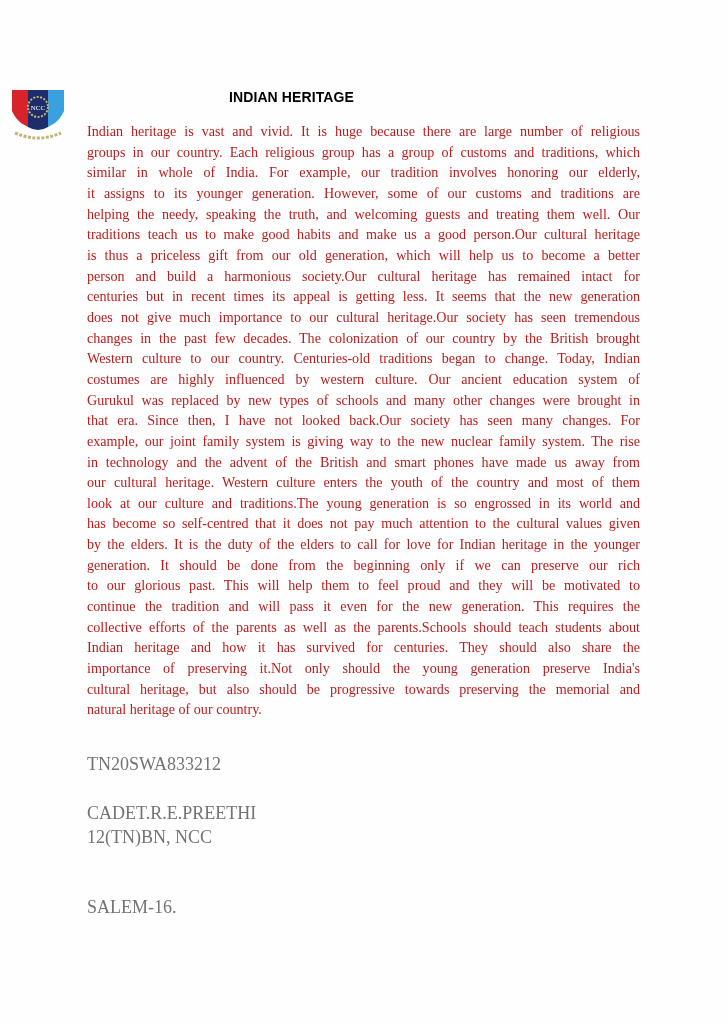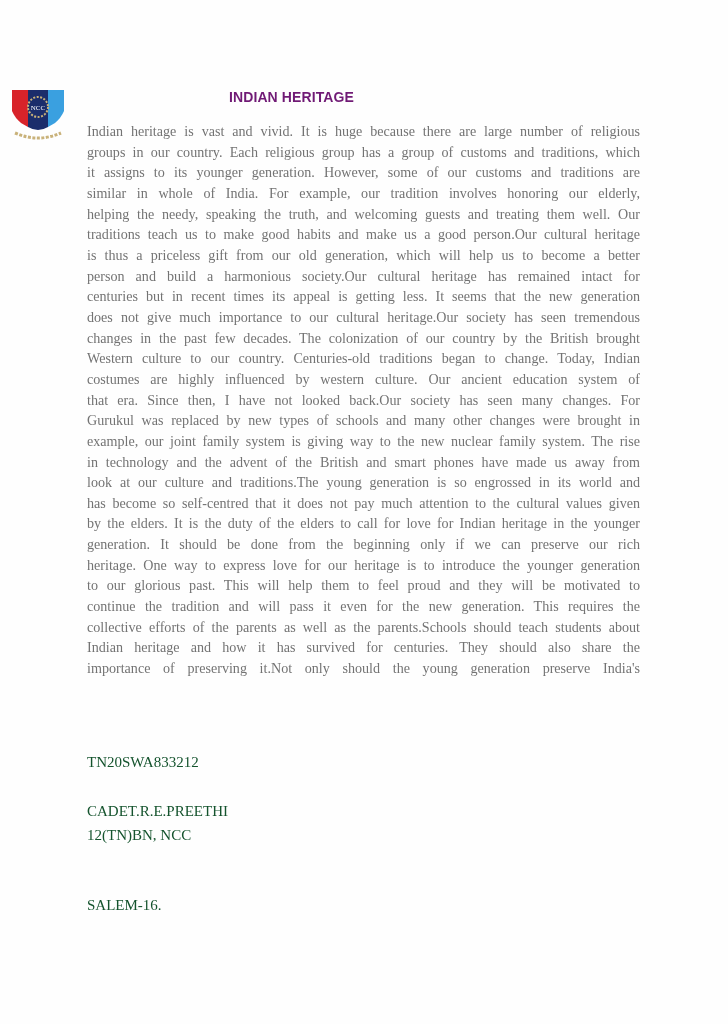--- a/index.html
+++ b/index.html
@@ -1,23 +1,23 @@
 <!DOCTYPE html>
 <html><head>
 <meta charset="utf-8">
 <style>
   html, body { margin: 0; padding: 0; background: #ffffff; }
   body { width: 728px; height: 1024px; position: relative; overflow: hidden; }
   .page { position: absolute; left: 0; top: 0; width: 728px; height: 1024px; background: #fefefe; }
   .logo { position: absolute; left: 9px; top: 87px; width: 58px; height: 58px; }
-  .title { position: absolute; left: 229px; top: 89px; font-family: "Liberation Sans", sans-serif; font-weight: bold; font-size: 14px; color: #701a75; letter-spacing: 0.1px; }
-  .body-text { position: absolute; left: 87px; top: 121px; width: 553px; font-family: "Liberation Serif", serif; font-size: 14.1px; line-height: 20.65px; color: #737373; text-align: justify; }
+  .title { position: absolute; left: 229px; top: 89px; font-family: "Liberation Sans", sans-serif; font-weight: bold; font-size: 14px; color: #000000; letter-spacing: 0.1px; }
+  .body-text { position: absolute; left: 87px; top: 121px; width: 553px; font-family: "Liberation Serif", serif; font-size: 14.1px; line-height: 20.65px; color: #b91c1c; text-align: justify; }
   .body-text .line { display: block; text-align: justify; text-align-last: justify; white-space: nowrap; }
   .body-text .line.last { text-align-last: left; }
-  .sig { position: absolute; left: 87px; font-family: "Liberation Serif", serif; font-size: 15px; color: #14532d; }
+  .sig { position: absolute; left: 87px; font-family: "Liberation Serif", serif; font-size: 18px; color: #737373; }
 </style>
 </head>
 <body>
 
 <div class="page">
 
   <div class="logo">
     <svg width="58" height="58" viewBox="0 0 58 58">
       <path d="M3 3 L19 3 L19 40 L12 36 Q6 31 3 24 Z" fill="#d8232a"></path>
       <path d="M19 3 L39 3 L39 40 Q29 46 19 40 Z" fill="#1b2d6b"></path>
@@ -26,45 +26,47 @@
       <text x="29" y="23" font-family="Liberation Serif, serif" font-size="7" fill="#ffffff" text-anchor="middle">NCC</text>
       <path d="M6 46 Q29 56 52 46" fill="none" stroke="#c9b27a" stroke-width="3" stroke-dasharray="3 1.5"></path>
     </svg>
   </div>
 
   <div class="title">INDIAN HERITAGE</div>
 
   <div class="body-text">
     <span class="line">Indian heritage is vast and vivid. It is huge because there are large number of religious</span>
     <span class="line">groups in our country. Each religious group has a group of customs and traditions, which</span>
+    <span class="line">similar in whole of India. For example, our tradition involves honoring our elderly,</span>
     <span class="line">it assigns to its younger generation. However, some of our customs and traditions are</span>
-    <span class="line">similar in whole of India. For example, our tradition involves honoring our elderly,</span>
     <span class="line">helping the needy, speaking the truth, and welcoming guests and treating them well. Our</span>
     <span class="line">traditions teach us to make good habits and make us a good person.Our cultural heritage</span>
     <span class="line">is thus a priceless gift from our old generation, which will help us to become a better</span>
     <span class="line">person and build a harmonious society.Our cultural heritage has remained intact for</span>
     <span class="line">centuries but in recent times its appeal is getting less. It seems that the new generation</span>
     <span class="line">does not give much importance to our cultural heritage.Our society has seen tremendous</span>
     <span class="line">changes in the past few decades. The colonization of our country by the British brought</span>
     <span class="line">Western culture to our country. Centuries-old traditions began to change. Today, Indian</span>
     <span class="line">costumes are highly influenced by western culture. Our ancient education system of</span>
+    <span class="line">Gurukul was replaced by new types of schools and many other changes were brought in</span>
     <span class="line">that era. Since then, I have not looked back.Our society has seen many changes. For</span>
-    <span class="line">Gurukul was replaced by new types of schools and many other changes were brought in</span>
     <span class="line">example, our joint family system is giving way to the new nuclear family system. The rise</span>
     <span class="line">in technology and the advent of the British and smart phones have made us away from</span>
+    <span class="line">our cultural heritage. Western culture enters the youth of the country and most of them</span>
     <span class="line">look at our culture and traditions.The young generation is so engrossed in its world and</span>
     <span class="line">has become so self-centred that it does not pay much attention to the cultural values given</span>
     <span class="line">by the elders. It is the duty of the elders to call for love for Indian heritage in the younger</span>
     <span class="line">generation. It should be done from the beginning only if we can preserve our rich</span>
-    <span class="line">heritage. One way to express love for our heritage is to introduce the younger generation</span>
     <span class="line">to our glorious past. This will help them to feel proud and they will be motivated to</span>
     <span class="line">continue the tradition and will pass it even for the new generation. This requires the</span>
     <span class="line">collective efforts of the parents as well as the parents.Schools should teach students about</span>
     <span class="line">Indian heritage and how it has survived for centuries. They should also share the</span>
     <span class="line">importance of preserving it.Not only should the young generation preserve India's</span>
+    <span class="line">cultural heritage, but also should be progressive towards preserving the memorial and</span>
+    <span class="line last">natural heritage of our country.</span>
   </div>
 
   <div class="sig" style="top:754px;">TN20SWA833212</div>
   <div class="sig" style="top:791px;margin-top:12px;">CADET.R.E.PREETHI</div>
   <div class="sig" style="top:827px;">12(TN)BN, NCC</div>
   <div class="sig" style="top:897px;">SALEM-16.</div>
 
 </div>
 
 </body></html>

